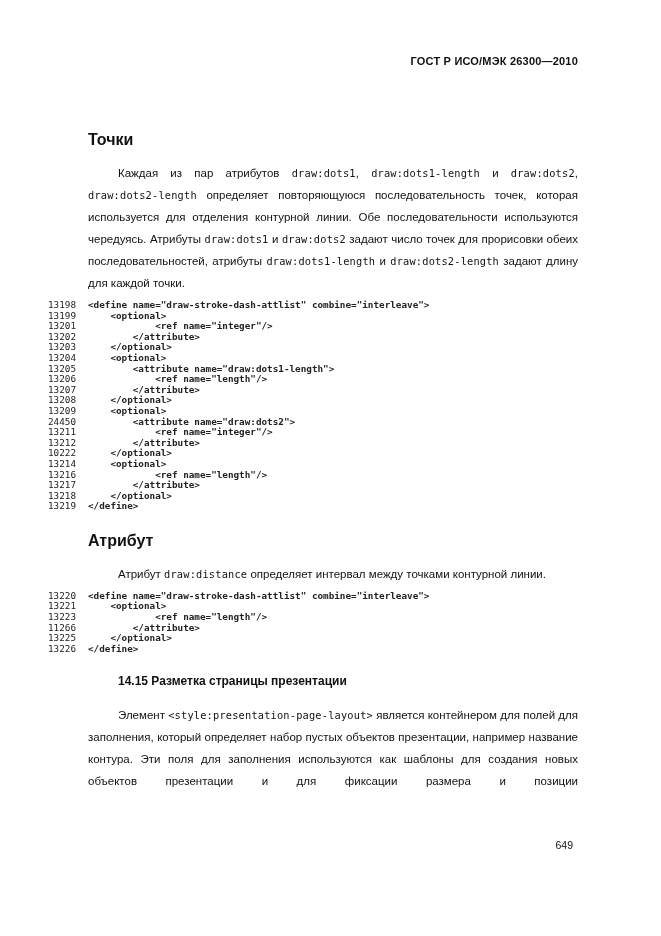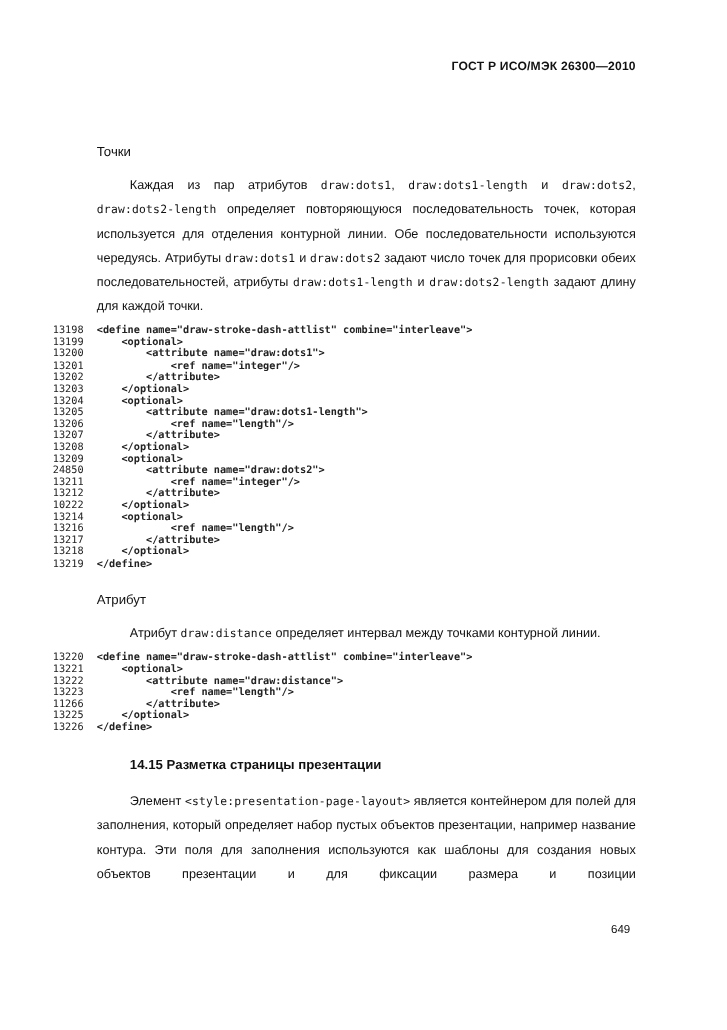--- a/index.html
+++ b/index.html
@@ -22,22 +22,22 @@
     font-weight: bold;
     letter-spacing: 0.2px;
   }
   .content {
     position: absolute;
     top: 131px;
     left: 88px;
     width: 490px;
   }
   h3.subhead {
-    font-size: 12px;
-    font-weight: normal;
+    font-size: 16px;
+    font-weight: bold;
     margin: 0 0 13px 0;
   }
   p.body-par {
     font-size: 11.5px;
     line-height: 22px;
     text-align: justify;
     text-indent: 30px;
     margin: 0 0 6px 0;
   }
   p.body-par .mono {
@@ -86,49 +86,47 @@
 
   <div class="content">
 
     <h3 class="subhead">Точки</h3>
 
     <p class="body-par"><span>Каждая из пар атрибутов </span><span class="mono">draw:dots1</span><span>, </span><span class="mono">draw:dots1-length</span><span> и </span><span class="mono">draw:dots2</span><span>, </span><span class="mono">draw:dots2-length</span><span> определяет повторяющуюся последовательность точек, которая используется для отделения контурной линии. Обе последовательности используются чередуясь. Атрибуты </span><span class="mono">draw:dots1</span><span> и </span><span class="mono">draw:dots2</span><span> задают число точек для прорисовки обеих последовательностей, атрибуты </span><span class="mono">draw:dots1-length</span><span> и </span><span class="mono">draw:dots2-length</span><span> задают длину для каждой точки.</span></p>
 
     <div class="codeblock">
         <div class="code-row"><span class="line-num">13198</span><span class="code-text">&lt;define name="draw-stroke-dash-attlist" combine="interleave"&gt;</span></div>
         <div class="code-row"><span class="line-num">13199</span><span class="code-text">    &lt;optional&gt;</span></div>
-        <div class="code-row"><span class="line-num">13200</span><span class="code-text">        &lt;attribute name="draw:dots1"&gt;</span></div>
         <div class="code-row"><span class="line-num">13201</span><span class="code-text">            &lt;ref name="integer"/&gt;</span></div>
         <div class="code-row"><span class="line-num">13202</span><span class="code-text">        &lt;/attribute&gt;</span></div>
         <div class="code-row"><span class="line-num">13203</span><span class="code-text">    &lt;/optional&gt;</span></div>
         <div class="code-row"><span class="line-num">13204</span><span class="code-text">    &lt;optional&gt;</span></div>
         <div class="code-row"><span class="line-num">13205</span><span class="code-text">        &lt;attribute name="draw:dots1-length"&gt;</span></div>
         <div class="code-row"><span class="line-num">13206</span><span class="code-text">            &lt;ref name="length"/&gt;</span></div>
         <div class="code-row"><span class="line-num">13207</span><span class="code-text">        &lt;/attribute&gt;</span></div>
         <div class="code-row"><span class="line-num">13208</span><span class="code-text">    &lt;/optional&gt;</span></div>
         <div class="code-row"><span class="line-num">13209</span><span class="code-text">    &lt;optional&gt;</span></div>
-        <div class="code-row"><span class="line-num">24850</span><span class="code-text">        &lt;attribute name="draw:dots2"&gt;</span></div>
+        <div class="code-row"><span class="line-num">24450</span><span class="code-text">        &lt;attribute name="draw:dots2"&gt;</span></div>
         <div class="code-row"><span class="line-num">13211</span><span class="code-text">            &lt;ref name="integer"/&gt;</span></div>
         <div class="code-row"><span class="line-num">13212</span><span class="code-text">        &lt;/attribute&gt;</span></div>
         <div class="code-row"><span class="line-num">10222</span><span class="code-text">    &lt;/optional&gt;</span></div>
         <div class="code-row"><span class="line-num">13214</span><span class="code-text">    &lt;optional&gt;</span></div>
         <div class="code-row"><span class="line-num">13216</span><span class="code-text">            &lt;ref name="length"/&gt;</span></div>
         <div class="code-row"><span class="line-num">13217</span><span class="code-text">        &lt;/attribute&gt;</span></div>
         <div class="code-row"><span class="line-num">13218</span><span class="code-text">    &lt;/optional&gt;</span></div>
         <div class="code-row"><span class="line-num">13219</span><span class="code-text">&lt;/define&gt;</span></div>
       </div>
 
     <h3 class="subhead">Атрибут</h3>
 
     <p class="body-par interval-gap"><span>Атрибут </span><span class="mono">draw:distance</span><span> определяет интервал между точками контурной линии.</span></p>
 
     <div class="codeblock">
         <div class="code-row"><span class="line-num">13220</span><span class="code-text">&lt;define name="draw-stroke-dash-attlist" combine="interleave"&gt;</span></div>
         <div class="code-row"><span class="line-num">13221</span><span class="code-text">    &lt;optional&gt;</span></div>
-        <div class="code-row"><span class="line-num">13222</span><span class="code-text">        &lt;attribute name="draw:distance"&gt;</span></div>
         <div class="code-row"><span class="line-num">13223</span><span class="code-text">            &lt;ref name="length"/&gt;</span></div>
         <div class="code-row"><span class="line-num">11266</span><span class="code-text">        &lt;/attribute&gt;</span></div>
         <div class="code-row"><span class="line-num">13225</span><span class="code-text">    &lt;/optional&gt;</span></div>
         <div class="code-row"><span class="line-num">13226</span><span class="code-text">&lt;/define&gt;</span></div>
       </div>
 
     <h2 class="num-head">14.15 Разметка страницы презентации</h2>
 
     <p class="body-par last"><span>Элемент </span><span class="mono">&lt;style:presentation-page-layout&gt;</span><span> является контейнером для полей для заполнения, который определяет набор пустых объектов презентации, например название контура. Эти поля для заполнения используются как шаблоны для создания новых объектов презентации и для фиксации размера и позиции</span></p>
 

